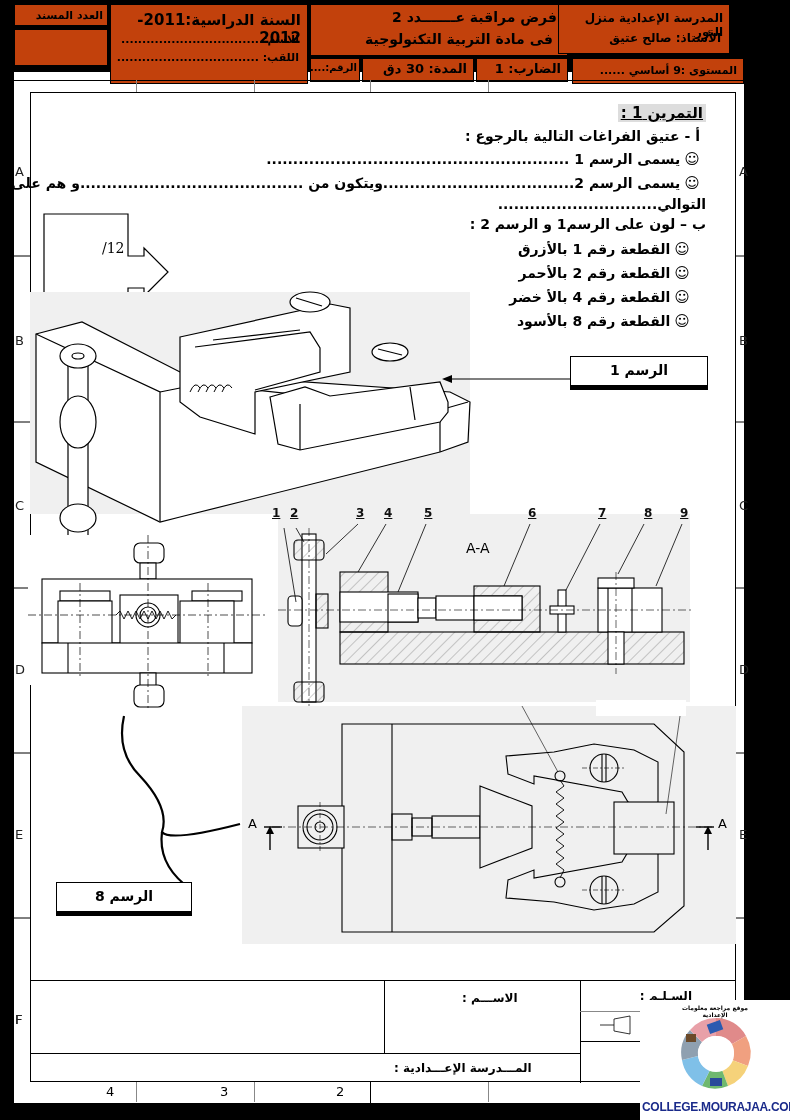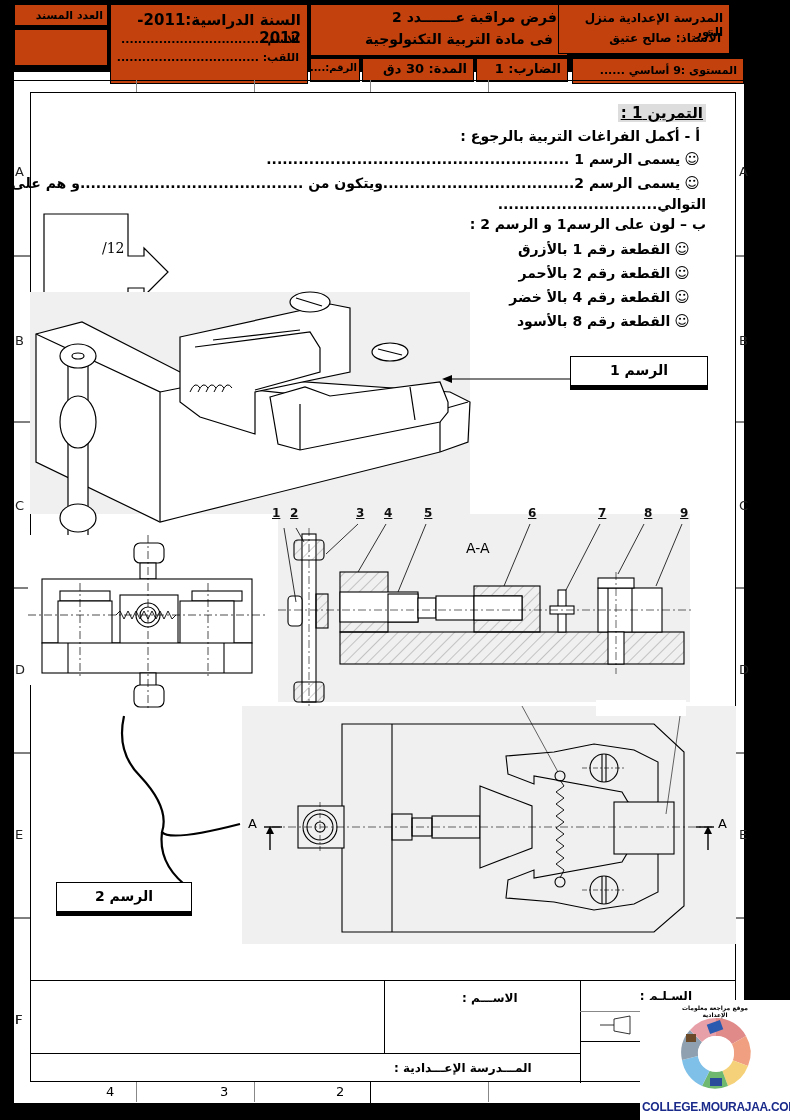--- a/index.html
+++ b/index.html
@@ -93,21 +93,21 @@
     <line x1="12" y1="588" x2="30" y2="588"></line>
       <line x1="736" y1="588" x2="754" y2="588"></line>
     <line x1="12" y1="753" x2="30" y2="753"></line>
       <line x1="736" y1="753" x2="754" y2="753"></line>
     <line x1="12" y1="918" x2="30" y2="918"></line>
       <line x1="736" y1="918" x2="754" y2="918"></line>
   </g>
 </svg>
 
 <div class="q" style="right:84px;top:104px;font-size:15px;background:#ddd;text-decoration:underline;padding:0 3px;">التمرين 1 :</div>
-<div class="q" style="right:90px;top:128px;">أ -  أكمل الفراغات التربية بالرجوع :</div>
+<div class="q" style="right:90px;top:128px;">أ -  عتيق الفراغات التالية بالرجوع :</div>
 <div class="q" style="right:90px;top:150px;">
   <span class="smile">☺</span><span style="font-weight:bold;">يسمى الرسم 1 .........................................................</span>
 </div>
 <div class="q" style="right:90px;top:174px;">
   <span class="smile">☺</span><span style="font-weight:bold;">يسمى الرسم 2....................................ويتكون من ..........................................و هم على</span>
 </div>
 <div class="q" style="right:84px;top:196px;">التوالي..............................</div>
 <div class="q" style="right:84px;top:216px;">ب – لون على الرسم1 و الرسم 2 :</div>
 <div class="q" style="right:100px;top:240px;">
   <span class="smile">☺</span><span>القطعة رقم 1 بالأزرق</span>
@@ -303,21 +303,21 @@
   <line x1="280" y1="0" x2="316" y2="66" stroke="#000" stroke-width="0.6"></line>
   <line x1="438" y1="10" x2="424" y2="108" stroke="#000" stroke-width="0.6"></line>
 </svg>
 <div class="abs" style="left:248px;top:816px;font-size:13px;font-family:'DejaVu Sans',sans-serif;">A</div>
 <div class="abs" style="left:718px;top:816px;font-size:13px;font-family:'DejaVu Sans',sans-serif;">A</div>
 
 <svg style="left:110px;top:712px;width:140px;height:180px;">
   <path d="M14,4 Q6,40 30,64 Q60,96 52,120 Q60,130 130,112" fill="none" stroke="#000" stroke-width="2.2"></path>
   <path d="M52,120 Q48,150 74,172" fill="none" stroke="#000" stroke-width="2.2"></path>
 </svg>
-<div class="label-box" style="left:56px;top:882px;width:136px;height:34px;line-height:26px;">الرسم 2</div>
+<div class="label-box" style="left:56px;top:882px;width:136px;height:34px;line-height:26px;">الرسم 8</div>
 
 <div class="abs" style="left:30px;top:980px;width:706px;height:102px;border-top:1px solid #000;">
   <div style="position:absolute;left:354px;top:0;height:72px;border-left:1.5px solid #000;"></div>
   <div style="position:absolute;left:550px;top:0;height:102px;border-left:1.5px solid #000;"></div>
   <div style="position:absolute;left:0;width:550px;top:72px;border-top:1px solid #000;"></div>
   <div style="position:absolute;left:550px;width:156px;top:30px;border-top:1px solid #888;"></div>
   <div style="position:absolute;left:550px;width:156px;top:60px;border-top:1px solid #000;"></div>
   <div class="ar" style="position:absolute;right:44px;top:8px;font-size:12px;">السـلـم :</div>
   <div class="ar" style="position:absolute;left:432px;top:10px;font-size:12px;">الاســـم :</div>
   <div class="ar" style="position:absolute;left:364px;top:80px;font-size:12px;">المـــدرسة الإعـــدادية :</div>

